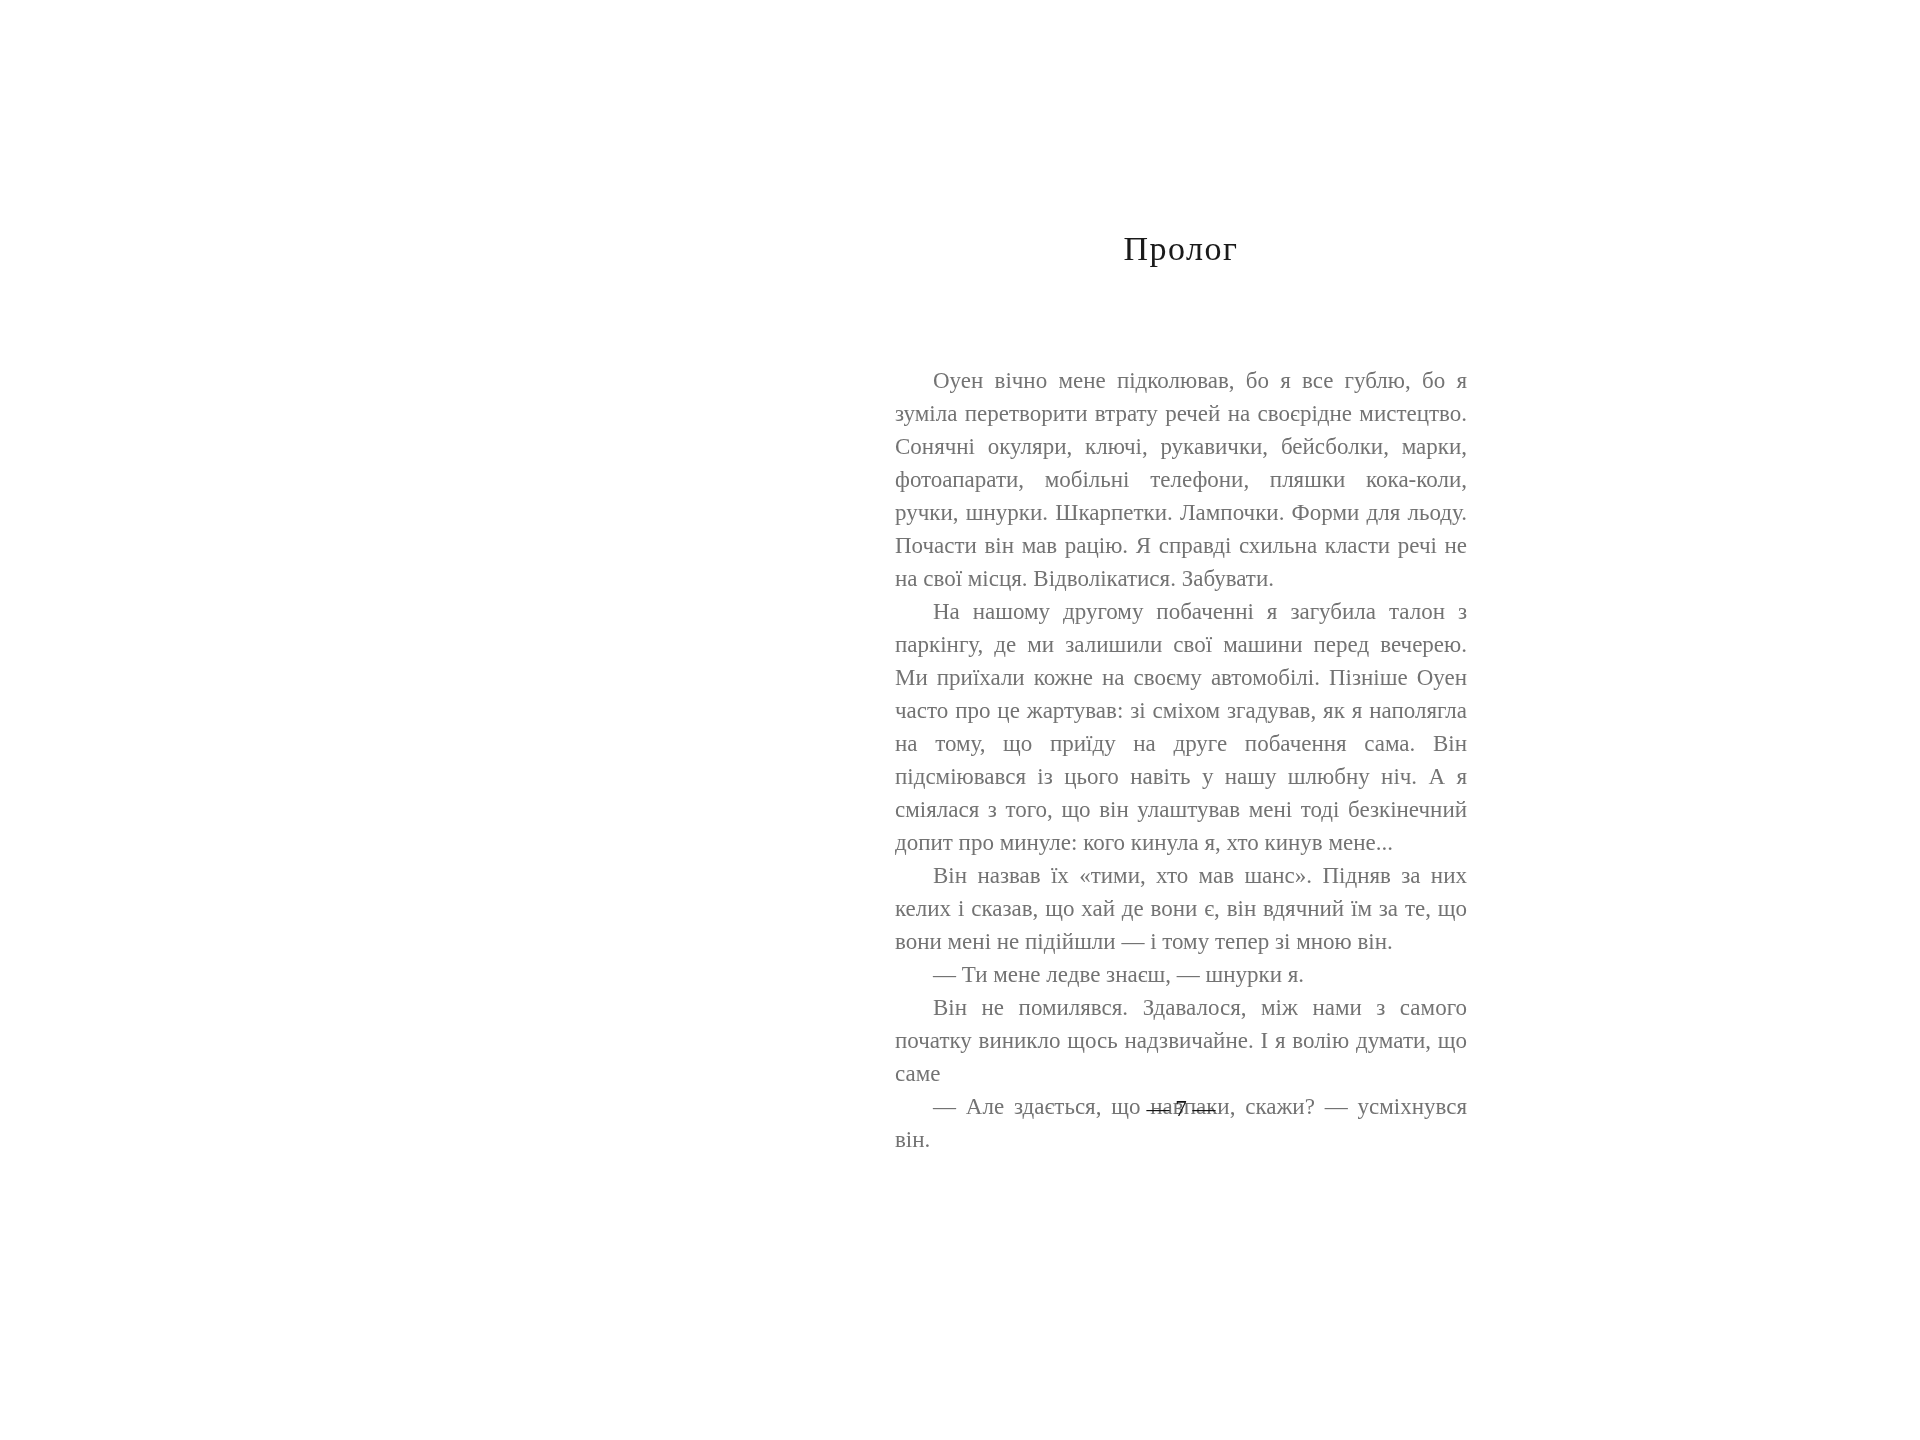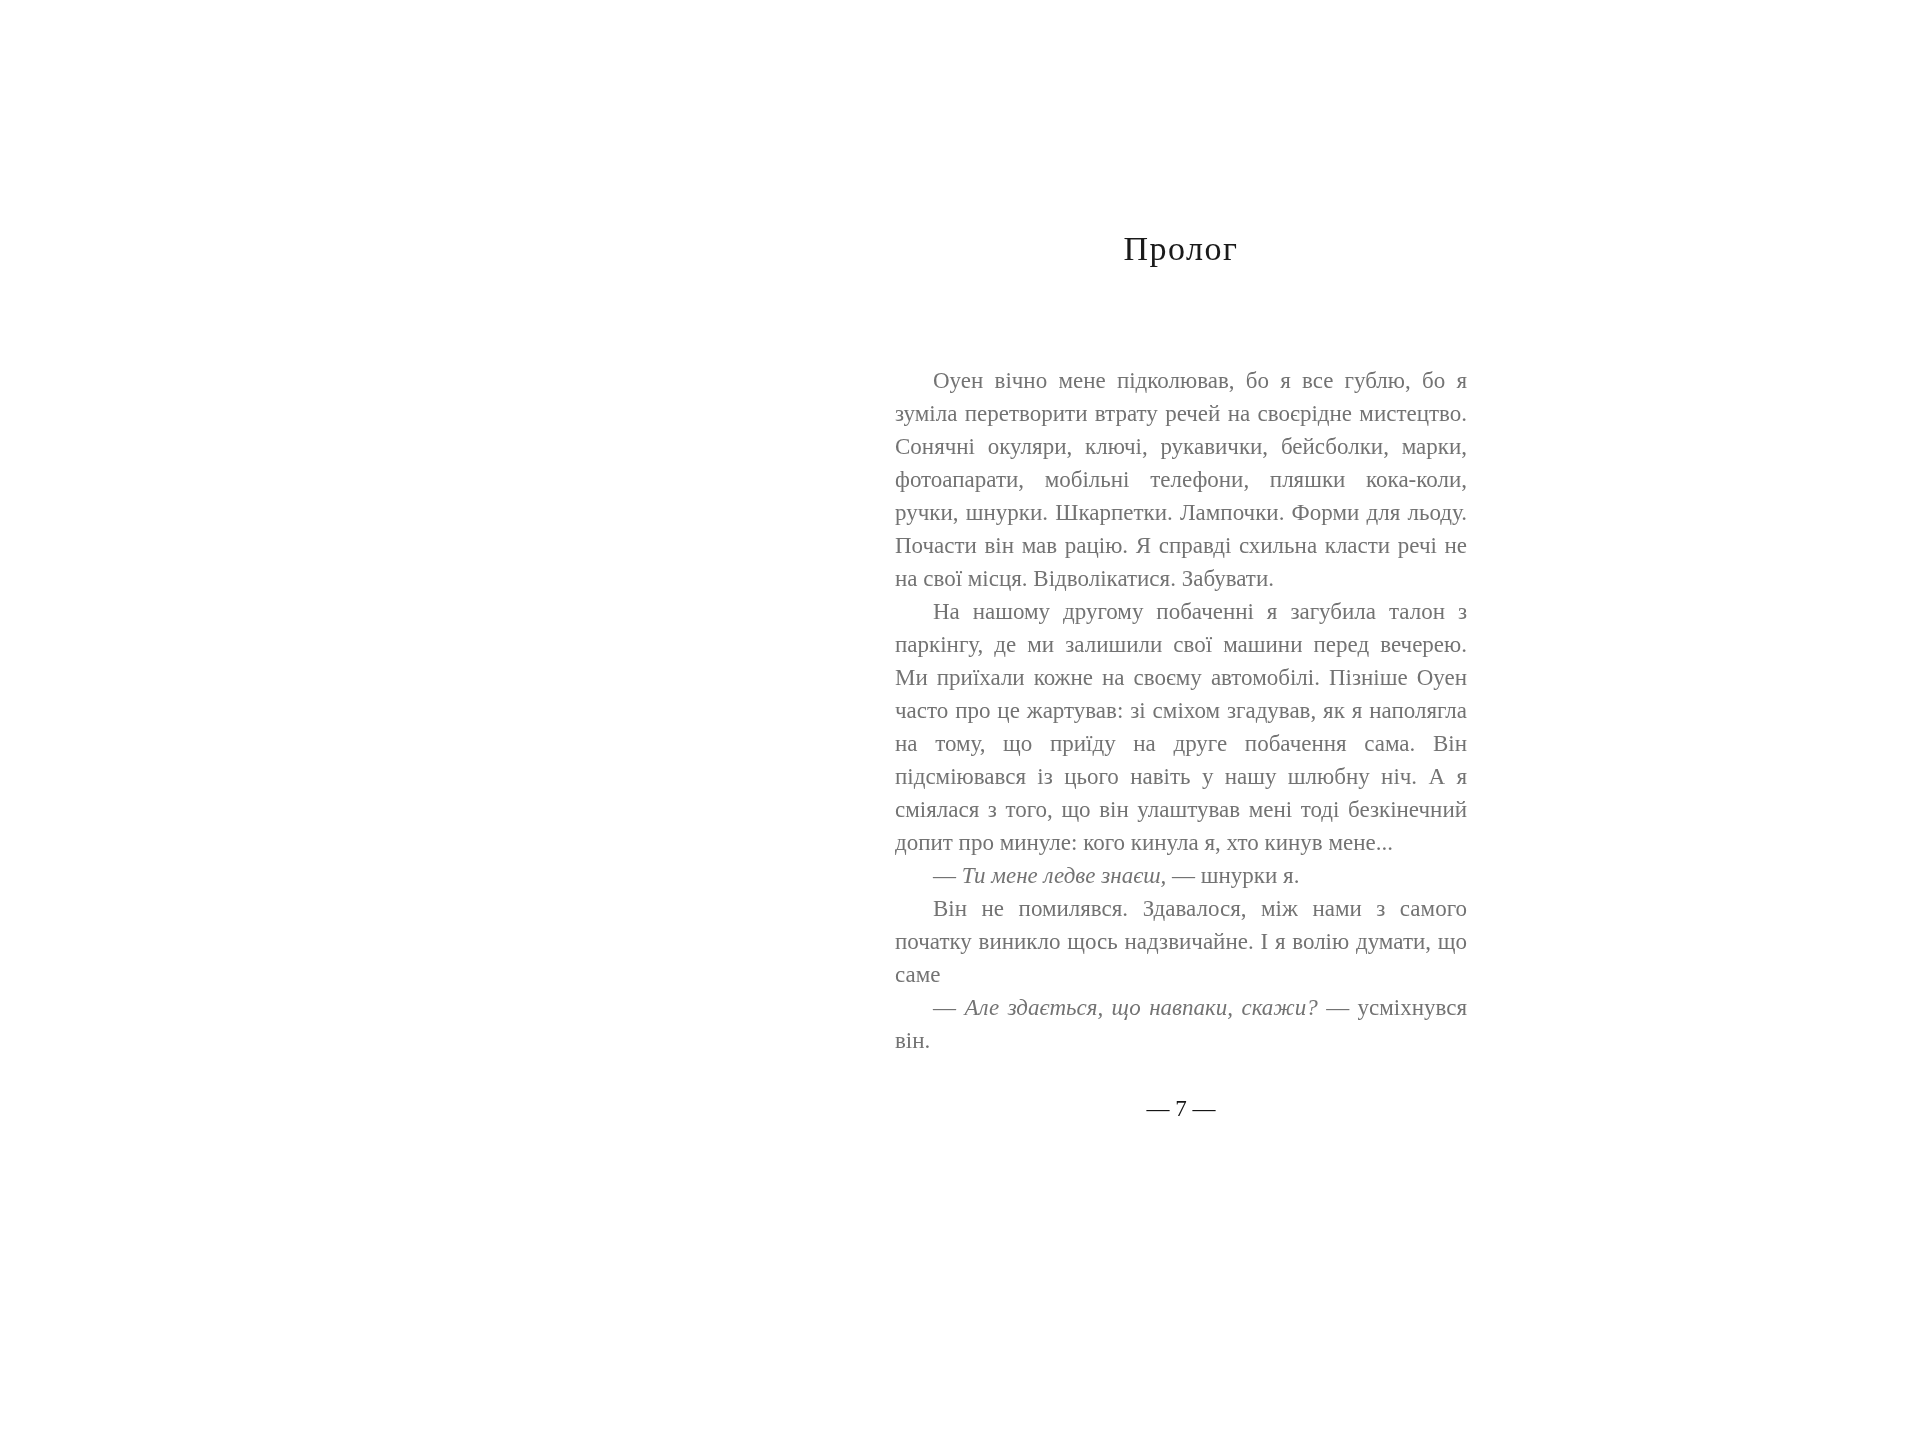--- a/index.html
+++ b/index.html
@@ -38,40 +38,40 @@
     margin: 0;
     font-size: 23px;
     line-height: 33px;
     text-align: justify;
     text-indent: 38px;
     color: #737373;
     hyphens: auto;
     -webkit-hyphens: auto;
   }
   .body-text .italic {
-    font-style: italic;
   }
   .page-number {
     position: absolute;
     left: 895px;
     top: 1096px;
     width: 572px;
     text-align: center;
     font-size: 23px;
     color: #151515;
   }
 </style>
 </head>
 <body>
 
 <div class="book-spread">
   <div class="text-block">
     <h1 class="heading">Пролог</h1>
     <div class="body-text">
         <p class="para"><span>Оуен вічно мене підколював, бо я все гублю, бо я зуміла перетворити втрату речей на своєрідне мистецтво. Сонячні окуляри, ключі, рукавички, бейсболки, марки, фотоапарати, мобільні телефони, пляшки кока-коли, ручки, шнурки. Шкарпетки. Лампочки. Форми для льоду. Почасти він мав рацію. Я справді схильна класти речі не на свої місця. Відволікатися. Забувати.</span></p>
         <p class="para"><span>На нашому другому побаченні я загубила талон з паркінгу, де ми залишили свої машини перед вечерею. Ми приїхали кожне на своєму автомобілі. Пізніше Оуен часто про це жартував: зі сміхом згадував, як я наполягла на тому, що приїду на друге побачення сама. Він підсміювався із цього навіть у нашу шлюбну ніч. А я сміялася з того, що він улаштував мені тоді безкінечний допит про минуле: кого кинула я, хто кинув мене...</span></p>
+        <p class="para"><span>Він назвав їх «тими, хто мав шанс». Підняв за них келих і сказав, що хай де вони є, він вдячний їм за те, що вони мені не підійшли — і тому тепер зі мною він.</span></p>
         <p class="para"><span>— </span><span class="italic">Ти мене ледве знаєш,</span><span> — шнурки я.</span></p>
         <p class="para"><span>Він не помилявся. Здавалося, між нами з самого початку виникло щось надзвичайне. І я волію думати, що саме</span></p>
         <p class="para"><span>— </span><span class="italic">Але здається, що навпаки, скажи?</span><span> — усміхнувся він.</span></p>
       </div>
   </div>
   <div class="page-number">— 7 —</div>
 </div>
 
 </body></html>

